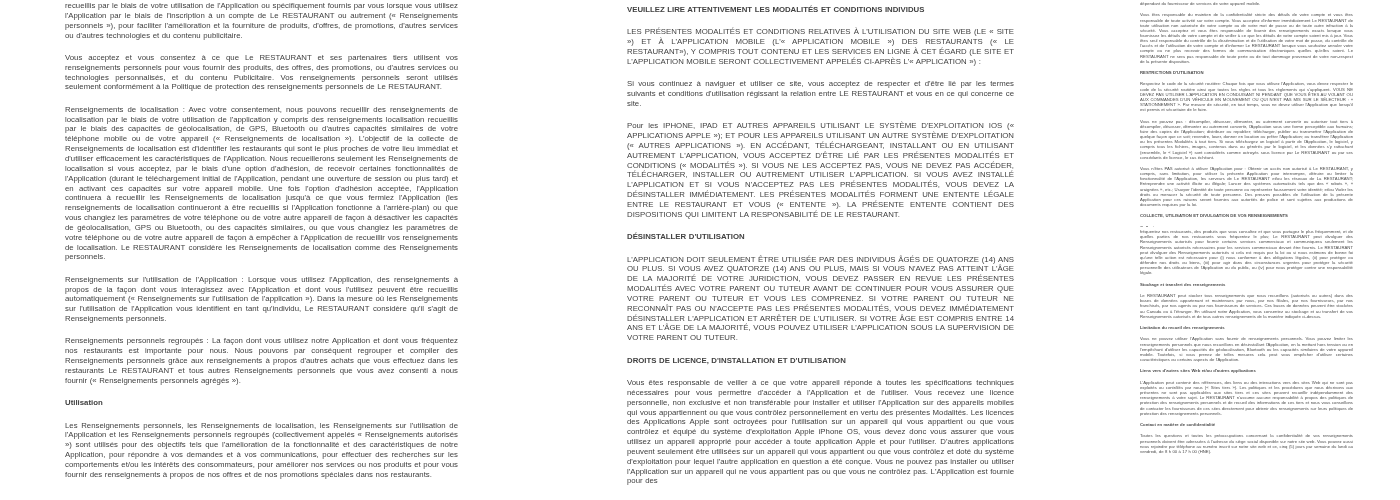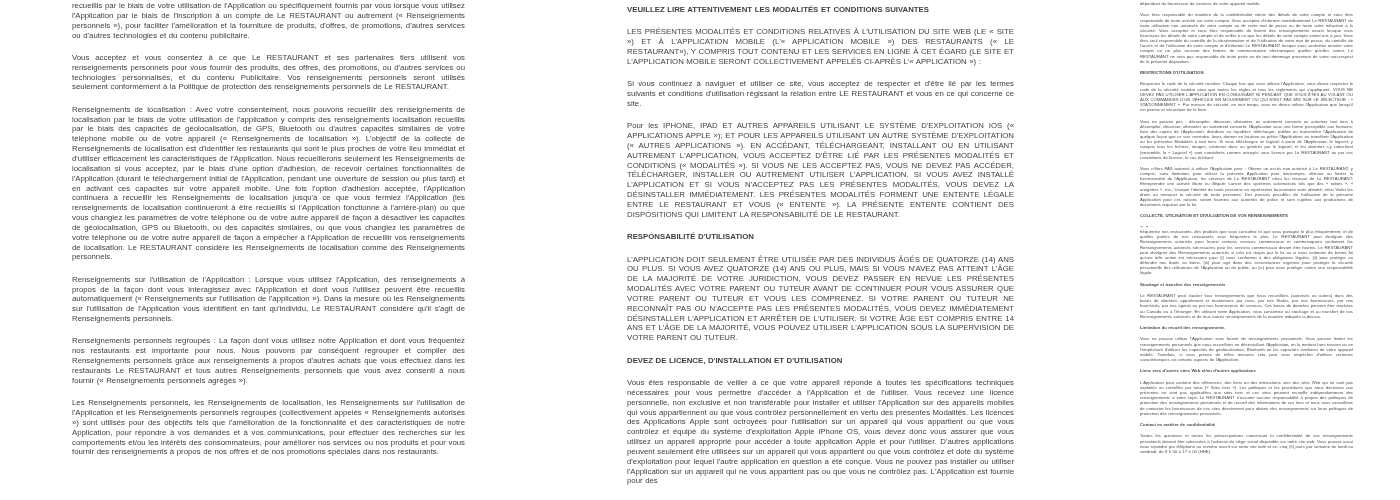--- a/index.html
+++ b/index.html
@@ -20,21 +20,21 @@
     overflow: hidden;
     background: #ffffff;
   }
   .col {
     position: absolute;
     overflow: hidden;
     text-align: justify;
     word-spacing: 0.4px;
   }
   .col-left {
-    left: 72px;
+    left: 65px;
     top: 1px;
     width: 393px;
     height: 499px;
     font-size: 7.8px;
     line-height: 9.85px;
     color: #414141;
   }
   .col-mid {
     left: 627px;
     top: 5px;
@@ -69,31 +69,32 @@
 <body>
 
 <div class="page">
 
   <div class="col col-left">
     <p>recueillis par le biais de votre utilisation de l'Application ou spécifiquement fournis par vous lorsque vous utilisez l'Application par le biais de l'inscription à un compte de Le RESTAURANT ou autrement (« Renseignements personnels »), pour faciliter l'amélioration et la fourniture de produits, d'offres, de promotions, d'autres services ou d'autres technologies et du contenu publicitaire.</p>
     <p>Vous acceptez et vous consentez à ce que Le RESTAURANT et ses partenaires tiers utilisent vos renseignements personnels pour vous fournir des produits, des offres, des promotions, ou d'autres services ou technologies personnalisés, et du contenu Publicitaire. Vos renseignements personnels seront utilisés seulement conformément à la Politique de protection des renseignements personnels de Le RESTAURANT.</p>
     <p><b class="lead">Renseignements de localisation</b><span> : Avec votre consentement, nous pouvons recueillir des renseignements de localisation par le biais de votre utilisation de l'application y compris des renseignements localisation recueillis par le biais des capacités de géolocalisation, de GPS, Bluetooth ou d'autres capacités similaires de votre téléphone mobile ou de votre appareil (« Renseignements de localisation »). L'objectif de la collecte de Renseignements de localisation est d'identifier les restaurants qui sont le plus proches de votre lieu immédiat et d'utiliser efficacement les caractéristiques de l'Application. Nous recueillerons seulement les Renseignements de localisation si vous acceptez, par le biais d'une option d'adhésion, de recevoir certaines fonctionnalités de l'Application (durant le téléchargement initial de l'Application, pendant une ouverture de session ou plus tard) et en activant ces capacités sur votre appareil mobile. Une fois l'option d'adhésion acceptée, l'Application continuera à recueillir les Renseignements de localisation jusqu'à ce que vous fermiez l'Application (les renseignements de localisation continueront à être recueillis si l'Application fonctionne à l'arrière-plan) ou que vous changiez les paramètres de votre téléphone ou de votre autre appareil de façon à désactiver les capacités de géolocalisation, GPS ou Bluetooth, ou des capacités similaires, ou que vous changiez les paramètres de votre téléphone ou de votre autre appareil de façon à empêcher à l'Application de recueillir vos renseignements de localisation. Le RESTAURANT considère les Renseignements de localisation comme des Renseignements personnels.</span></p>
     <p><b class="lead">Renseignements sur l'utilisation de l'Application</b><span> : Lorsque vous utilisez l'Application, des renseignements à propos de la façon dont vous interagissez avec l'Application et dont vous l'utilisez peuvent être recueillis automatiquement (« Renseignements sur l'utilisation de l'application »). Dans la mesure où les Renseignements sur l'utilisation de l'Application vous identifient en tant qu'individu, Le RESTAURANT considère qu'il s'agit de Renseignements personnels.</span></p>
     <p><b class="lead">Renseignements personnels regroupés</b><span> : La façon dont vous utilisez notre Application et dont vous fréquentez nos restaurants est importante pour nous. Nous pouvons par conséquent regrouper et compiler des Renseignements personnels grâce aux renseignements à propos d'autres achats que vous effectuez dans les restaurants Le RESTAURANT et tous autres Renseignements personnels que vous avez consenti à nous fournir (« Renseignements personnels agrégés »).</span></p>
+    <p class="h">Utilisation</p>
     <p>Les Renseignements personnels, les Renseignements de localisation, les Renseignements sur l'utilisation de l'Application et les Renseignements personnels regroupés (collectivement appelés « Renseignements autorisés ») sont utilisés pour des objectifs tels que l'amélioration de la fonctionnalité et des caractéristiques de notre Application, pour répondre à vos demandes et à vos communications, pour effectuer des recherches sur les comportements et/ou les intérêts des consommateurs, pour améliorer nos services ou nos produits et pour vous fournir des renseignements à propos de nos offres et de nos promotions spéciales dans nos restaurants.</p>
   </div>
 
   <div class="col col-mid">
-    <p class="h">VEUILLEZ LIRE ATTENTIVEMENT LES MODALITÉS ET CONDITIONS SUIVANTES</p>
+    <p class="h">VEUILLEZ LIRE ATTENTIVEMENT LES MODALITÉS ET CONDITIONS INDIVIDUS</p>
     <p>LES PRÉSENTES MODALITÉS ET CONDITIONS RELATIVES À L'UTILISATION DU SITE WEB (LE « SITE ») ET À L'APPLICATION MOBILE (L'« APPLICATION MOBILE ») DES RESTAURANTS (« LE RESTAURANT»), Y COMPRIS TOUT CONTENU ET LES SERVICES EN LIGNE À CET ÉGARD (LE SITE ET L'APPLICATION MOBILE SERONT COLLECTIVEMENT APPELÉS CI-APRÈS L'« APPLICATION ») :</p>
     <p>Si vous continuez à naviguer et utiliser ce site, vous acceptez de respecter et d'être lié par les termes suivants et conditions d'utilisation régissant la relation entre LE RESTAURANT et vous en ce qui concerne ce site.</p>
     <p>Pour les IPHONE, IPAD ET AUTRES APPAREILS UTILISANT LE SYSTÈME D'EXPLOITATION IOS (« APPLICATIONS APPLE »); ET POUR LES APPAREILS UTILISANT UN AUTRE SYSTÈME D'EXPLOITATION (« AUTRES APPLICATIONS »). EN ACCÉDANT, TÉLÉCHARGEANT, INSTALLANT OU EN UTILISANT AUTREMENT L'APPLICATION, VOUS ACCEPTEZ D'ÊTRE LIÉ PAR LES PRÉSENTES MODALITÉS ET CONDITIONS (« MODALITÉS »). SI VOUS NE LES ACCEPTEZ PAS, VOUS NE DEVEZ PAS ACCÉDER, TÉLÉCHARGER, INSTALLER OU AUTREMENT UTILISER L'APPLICATION. SI VOUS AVEZ INSTALLÉ L'APPLICATION ET SI VOUS N'ACCEPTEZ PAS LES PRÉSENTES MODALITÉS, VOUS DEVEZ LA DÉSINSTALLER IMMÉDIATEMENT. LES PRÉSENTES MODALITÉS FORMENT UNE ENTENTE LÉGALE ENTRE LE RESTAURANT ET VOUS (« ENTENTE »). LA PRÉSENTE ENTENTE CONTIENT DES DISPOSITIONS QUI LIMITENT LA RESPONSABILITÉ DE LE RESTAURANT.</p>
-    <p class="h">RESPONSABILITÉ D'UTILISATION</p>
+    <p class="h">DÉSINSTALLER D'UTILISATION</p>
     <p>L'APPLICATION DOIT SEULEMENT ÊTRE UTILISÉE PAR DES INDIVIDUS ÂGÉS DE QUATORZE (14) ANS OU PLUS. SI VOUS AVEZ QUATORZE (14) ANS OU PLUS, MAIS SI VOUS N'AVEZ PAS ATTEINT L'ÂGE DE LA MAJORITÉ DE VOTRE JURIDICTION, VOUS DEVEZ PASSER EN REVUE LES PRÉSENTES MODALITÉS AVEC VOTRE PARENT OU TUTEUR AVANT DE CONTINUER POUR VOUS ASSURER QUE VOTRE PARENT OU TUTEUR ET VOUS LES COMPRENEZ. SI VOTRE PARENT OU TUTEUR NE RECONNAÎT PAS OU N'ACCEPTE PAS LES PRÉSENTES MODALITÉS, VOUS DEVEZ IMMÉDIATEMENT DÉSINSTALLER L'APPLICATION ET ARRÊTER DE L'UTILISER. SI VOTRE ÂGE EST COMPRIS ENTRE 14 ANS ET L'ÂGE DE LA MAJORITÉ, VOUS POUVEZ UTILISER L'APPLICATION SOUS LA SUPERVISION DE VOTRE PARENT OU TUTEUR.</p>
-    <p class="h">DEVEZ DE LICENCE, D'INSTALLATION ET D'UTILISATION</p>
+    <p class="h">DROITS DE LICENCE, D'INSTALLATION ET D'UTILISATION</p>
     <p>Vous êtes responsable de veiller à ce que votre appareil réponde à toutes les spécifications techniques nécessaires pour vous permettre d'accéder à l'Application et de l'utiliser. Vous recevez une licence personnelle, non exclusive et non transférable pour installer et utiliser l'Application sur des appareils mobiles qui vous appartiennent ou que vous contrôlez personnellement en vertu des présentes Modalités. Les licences des Applications Apple sont octroyées pour l'utilisation sur un appareil qui vous appartient ou que vous contrôlez et équipé du système d'exploitation Apple iPhone OS, vous devez donc vous assurer que vous utilisez un appareil approprié pour accéder à toute application Apple et pour l'utiliser. D'autres applications peuvent seulement être utilisées sur un appareil qui vous appartient ou que vous contrôlez et doté du système d'exploitation pour lequel l'autre application en question a été conçue. Vous ne pouvez pas installer ou utiliser l'Application sur un appareil qui ne vous appartient pas ou que vous ne contrôlez pas. L'Application est fournie pour des</p>
   </div>
 
   <div class="col col-right">
     <p>dépendant du fournisseur de services de votre appareil mobile.</p>
     <p>Vous êtes responsable du maintien de la confidentialité stricte des détails de votre compte et vous êtes responsable de toute activité sur votre compte. Vous acceptez d'informer immédiatement Le RESTAURANT de toute utilisation non autorisée de votre compte ou de votre mot de passe ou de toute autre infraction à la sécurité. Vous acceptez et vous êtes responsable de fournir des renseignements exacts lorsque vous fournissez les détails de votre compte et de veiller à ce que les détails de votre compte soient mis à jour. Vous êtes seul responsable du contrôle de la dissémination et de l'utilisation de votre mot de passe, du contrôle de l'accès et de l'utilisation de votre compte et d'informer Le RESTAURANT lorsque vous souhaitez annuler votre compte ou ne plus recevoir des formes de communication électroniques quelles qu'elles soient. Le RESTAURANT ne sera pas responsable de toute perte ou de tout dommage provenant de votre non-respect de la présente disposition.</p>
     <p class="h">RESTRICTIONS D'UTILISATION</p>
     <p>Respectez le code de la sécurité routière: Chaque fois que vous utilisez l'Application, vous devez respecter le code de la sécurité routière ainsi que toutes les règles et tous les règlements qui s'appliquent. VOUS NE DEVEZ PAS UTILISER L'APPLICATION EN CONDUISANT NI PENDANT QUE VOUS ÊTES AU VOLANT OU AUX COMMANDES D'UN VÉHICULE EN MOUVEMENT OU QUI N'EST PAS MIS SUR LE SÉLECTEUR : « STATIONNEMENT ». Par mesure de sécurité, en tout temps, vous ne devez utiliser l'Application que lorsqu'il est permis et sécuritaire de le faire.</p>
     <p>Vous ne pouvez pas : décompiler, désosser, démonter, ou autrement convertir ou autoriser tout tiers à décompiler, désosser, démonter ou autrement convertir, l'Application sous une forme perceptible aux humains; faire des copies de l'Application; distribuer ou republier; télécharger, publier ou transmettre l'Application de quelque façon que ce soit; revendre, louer, donner en location ou prêter l'Application; ou transférer l'Application ou les présentes Modalités à tout tiers. Si vous téléchargez un logiciel à partir de l'Application, le logiciel, y compris tous les fichiers, images, contenus dans ou générés par le logiciel, et les données s'y rattachant (ensemble, le « Logiciel ») sont considérés comme octroyés sous licence par Le RESTAURANT ou par ses concédants de licence, le cas échéant.</p>
     <p>Vous n'êtes PAS autorisé à utiliser l'Application pour : Obtenir un accès non autorisé à Le RESTAURANT, y compris, sans limitation, pour utiliser la présente Application pour interrompre, détruire ou limiter la fonctionnalité de l'Application, les serveurs de Le RESTAURANT et/ou les réseaux de La RESTAURANT; Entreprendre une activité illicite ou illégale; Lancer des systèmes automatisés tels que des « robots », « araignées », etc.; Usurper l'identité de toute personne ou représenter faussement votre identité; et/ou Violer les droits ou menacer la sécurité de toute personne. Des preuves possibles de l'utilisation de la présente Application pour ces raisons seront fournies aux autorités de police et sont sujettes aux productions de documents requises par la loi.</p>

